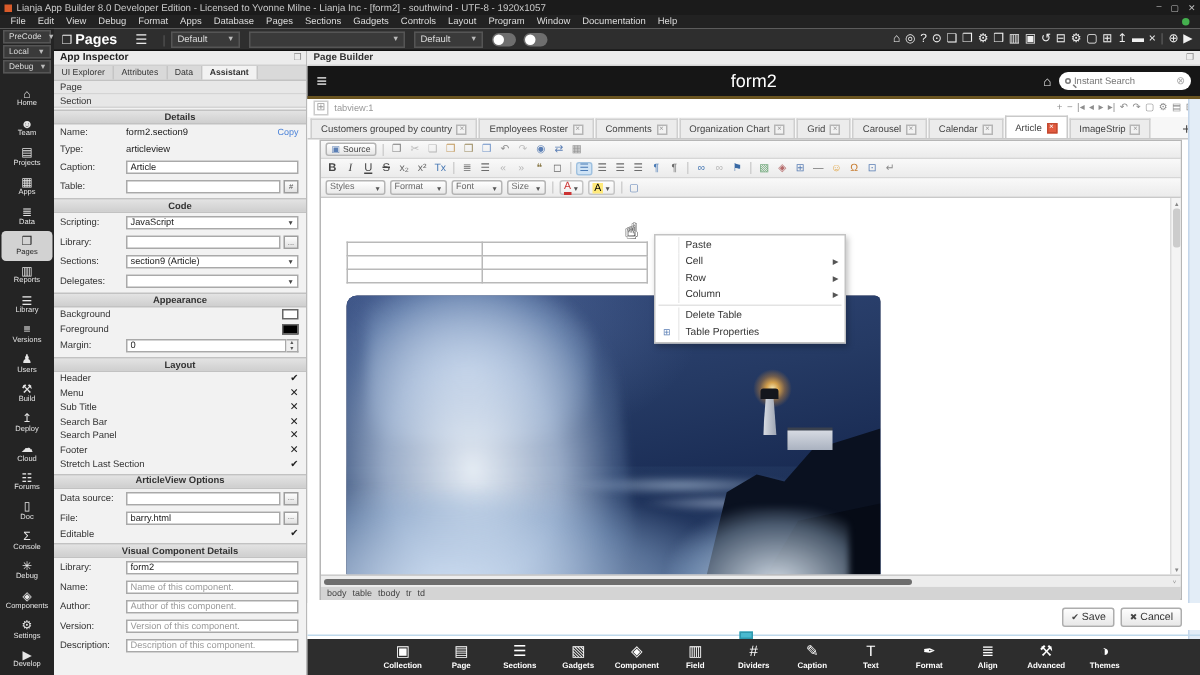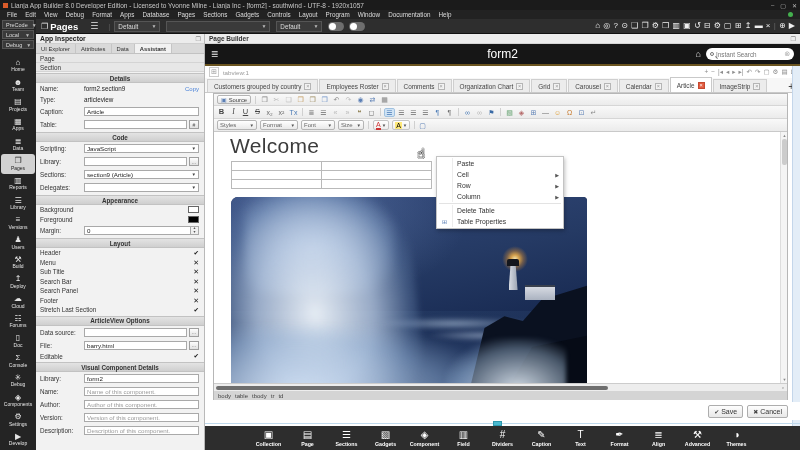--- a/index.html
+++ b/index.html
@@ -660,21 +660,20 @@
           </span>
         <span class="colorbtn">
           <span style="background:#ffe97a;line-height:1;padding:0 1px;">A</span>
           <span class="car">▼</span>
           </span>
         <span class="gsep"></span>
         <span class="ico" style="color:#5b7fb5;">▢</span>
       </div>
 
       <div id="ed-content">
-        <div id="welcome">Welcome</div>
         <table id="ed-table">
             <tbody>
               <tr>
                 <td class="c1"></td>
                 <td></td>
               </tr>
               <tr>
                 <td class="c1"></td>
                 <td></td>
               </tr>

